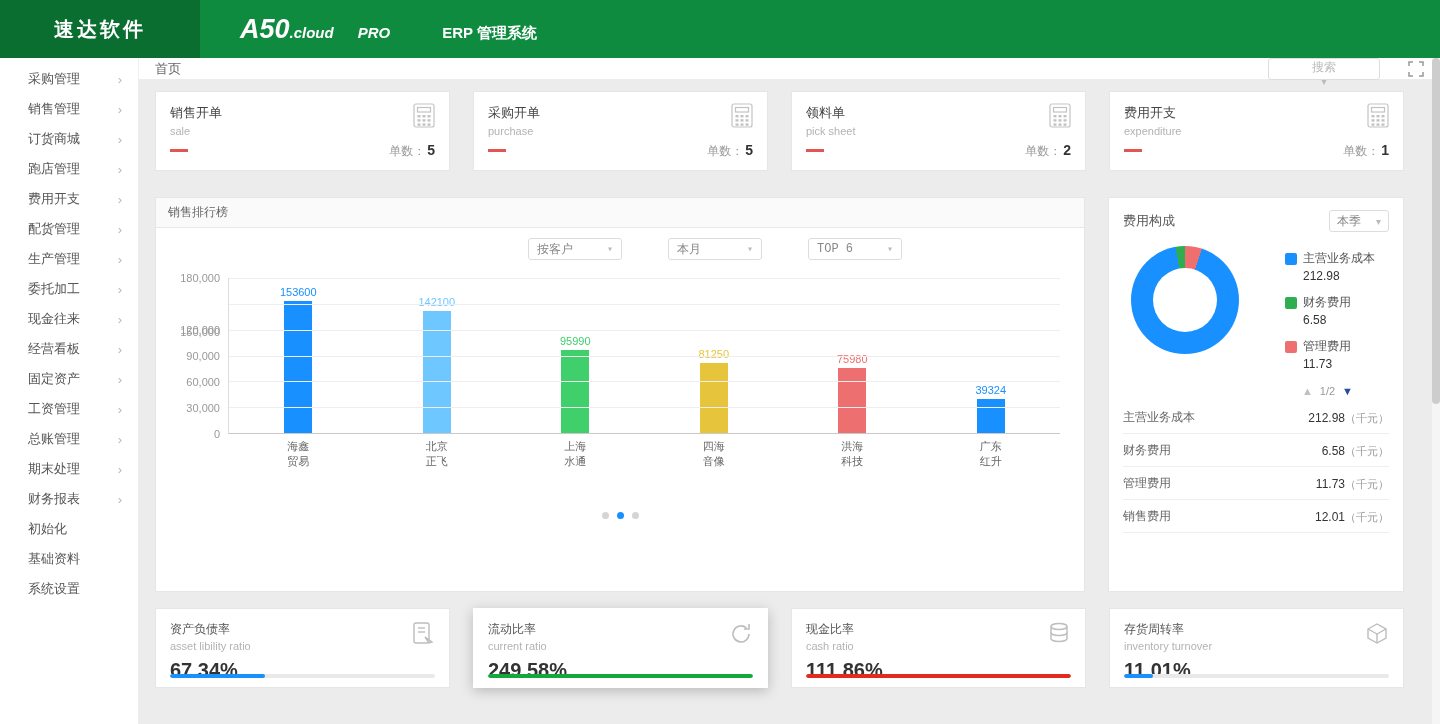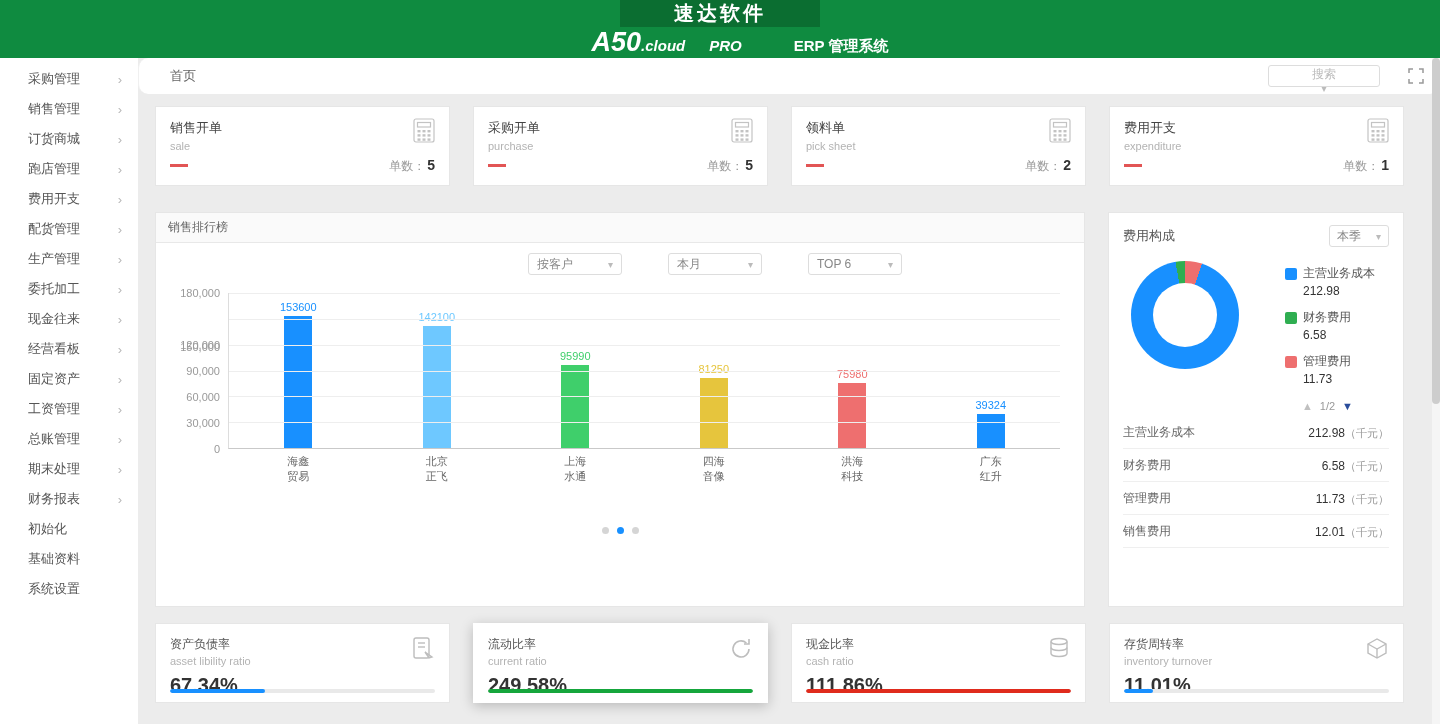--- a/index.html
+++ b/index.html
@@ -19,21 +19,21 @@
   .help { width:17px; height:17px; border:1px solid #fff; border-radius:50%; font-size:11px; display:flex; align-items:center; justify-content:center; margin-left:22px; cursor:pointer; }
   .power { width:57px; height:58px; background:#1c1c1c; border:none; display:flex; align-items:center; justify-content:center; margin-left:26px; cursor:pointer; }
 
   
   .shell { display:flex; height:666px; }
   .sidebar { width:138px; background:#fff; padding-top:6px; flex:none; }
   .side-item { height:30px; display:flex; align-items:center; justify-content:space-between; padding:0 16px 0 28px; font-size:13px; color:#555; cursor:pointer; }
   .side-arrow { color:#b8b8b8; font-size:13px; }
 
   .main { flex:1; display:flex; flex-direction:column; }
-  .crumbbar { height:36px; background:#fff; border-left:1px solid #f0f0f0; display:flex; align-items:center; justify-content:space-between; padding:0 16px 0 31px;border-radius:10px; }
+  .crumbbar { height:21px; background:#fff; border-left:1px solid #f0f0f0; display:flex; align-items:center; justify-content:space-between; padding:0 16px 0 16px; }
   .crumb-home { font-size:13px; color:#666; cursor:pointer; }
   .crumb-right { display:flex; align-items:center; gap:28px; }
   .searchbox { width:112px; height:22px; border:1px solid #ddd; border-radius:3px; background:#fff; display:flex; align-items:center; justify-content:space-between; padding:0 8px; font-size:12px; color:#bbb; cursor:pointer;flex-direction:column; }
   .chev { color:#bbb; font-size:10px; }
 
   .content { padding:12px 17px 0; }
   .cards-row { display:flex; gap:23px; }
   .card { width:295px; height:80px; background:#fff; border:1px solid #e6e6e6; position:relative; padding:12px 14px; }
   .card.raised { box-shadow:0 3px 12px rgba(0,0,0,.22); border-color:#fff; }
 
@@ -41,21 +41,21 @@
   .sc-sub { font-size:11px; color:#b3b3b3; margin-top:3px; }
   .sc-dash { width:18px; height:3px; background:#e25555; margin-top:12px; }
   .sc-icon { position:absolute; right:14px; top:11px; }
   .sc-count { position:absolute; right:14px; bottom:10px; font-size:12px; color:#999; }
   .sc-count b { color:#333; font-size:14px; margin-left:2px; }
 
   .mid-row { display:flex; gap:23px; margin-top:26px; }
   .chart-panel { width:930px; height:395px; background:#fff; border:1px solid #e6e6e6; }
   .panel-head { height:30px; line-height:29px; padding-left:12px; font-size:12px; color:#666; background:#fafafa; border-bottom:1px solid #e8e8e8; }
   .filters { display:flex; gap:46px; justify-content:center; padding-left:190px; margin-top:10px; }
-  .filter { width:94px; height:22px; border:1px solid #ddd; border-radius:3px; display:flex; align-items:center; justify-content:space-between; padding:0 8px; font-size:12px; color:#888; cursor:pointer; }
+  .filter { width:94px; height:22px; border:1px solid #ddd; border-radius:3px; display:flex; align-items:center; justify-content:space-between; padding:0 8px; font-size:12px; color:#888; cursor:pointer;font-family:Liberation Mono, monospace; }
 
   .chart-area { display:flex; margin-top:18px; padding:0 24px 16px 10px; height:172px; }
   .yaxis { width:62px; position:relative; flex:none; }
   .ytick { position:absolute; right:8px; transform:translateY(-50%); font-size:11px; color:#999; }
   .plot { flex:1; position:relative; border-left:1px solid #ddd; border-bottom:1px solid #c9c9c9; }
   .gridline { position:absolute; left:0; right:0; border-top:1px solid #eee; }
   .bars { position:absolute; inset:0; display:flex; justify-content:space-around; align-items:flex-end; }
   .bar-col { width:28px; height:100%; position:relative; display:flex; flex-direction:column; align-items:center; justify-content:flex-end; }
   .bar-val { font-size:11px; margin-bottom:3px; }
   .bar-rect { width:28px; }
@@ -93,21 +93,21 @@
   .kpi-val { font-size:20px; font-weight:bold; color:#333; margin-top:7px; }
   .kpi-bar { position:absolute; left:14px; right:14px; bottom:9px; height:4px; border-radius:2px; background:#e9e9e9; overflow:hidden; }
   .kpi-fill { height:4px; border-radius:2px; }
 
   .scrollbar { position:fixed; top:58px; right:0; bottom:0; width:8px; background:#f5f5f5; }
   .scroll-thumb { width:8px; height:52%; background:#cdcdcd; border-radius:4px; }
 </style>
 </head>
 <body>
 
-<header class="topbar" style="background: rgb(15, 139, 64); flex-direction: column;">
+<header class="topbar" style="background: rgb(15, 139, 64);">
   <div class="logo" style="background: rgb(11, 110, 49);">速达软件</div>
   <div class="brand">
     <span class="brand-name">A50</span>
     <span class="brand-suffix">.cloud</span>
     <span class="brand-pro">PRO</span>
     <span class="brand-sys">ERP 管理系统</span>
   </div>
 </header>
 
 <div class="shell">

